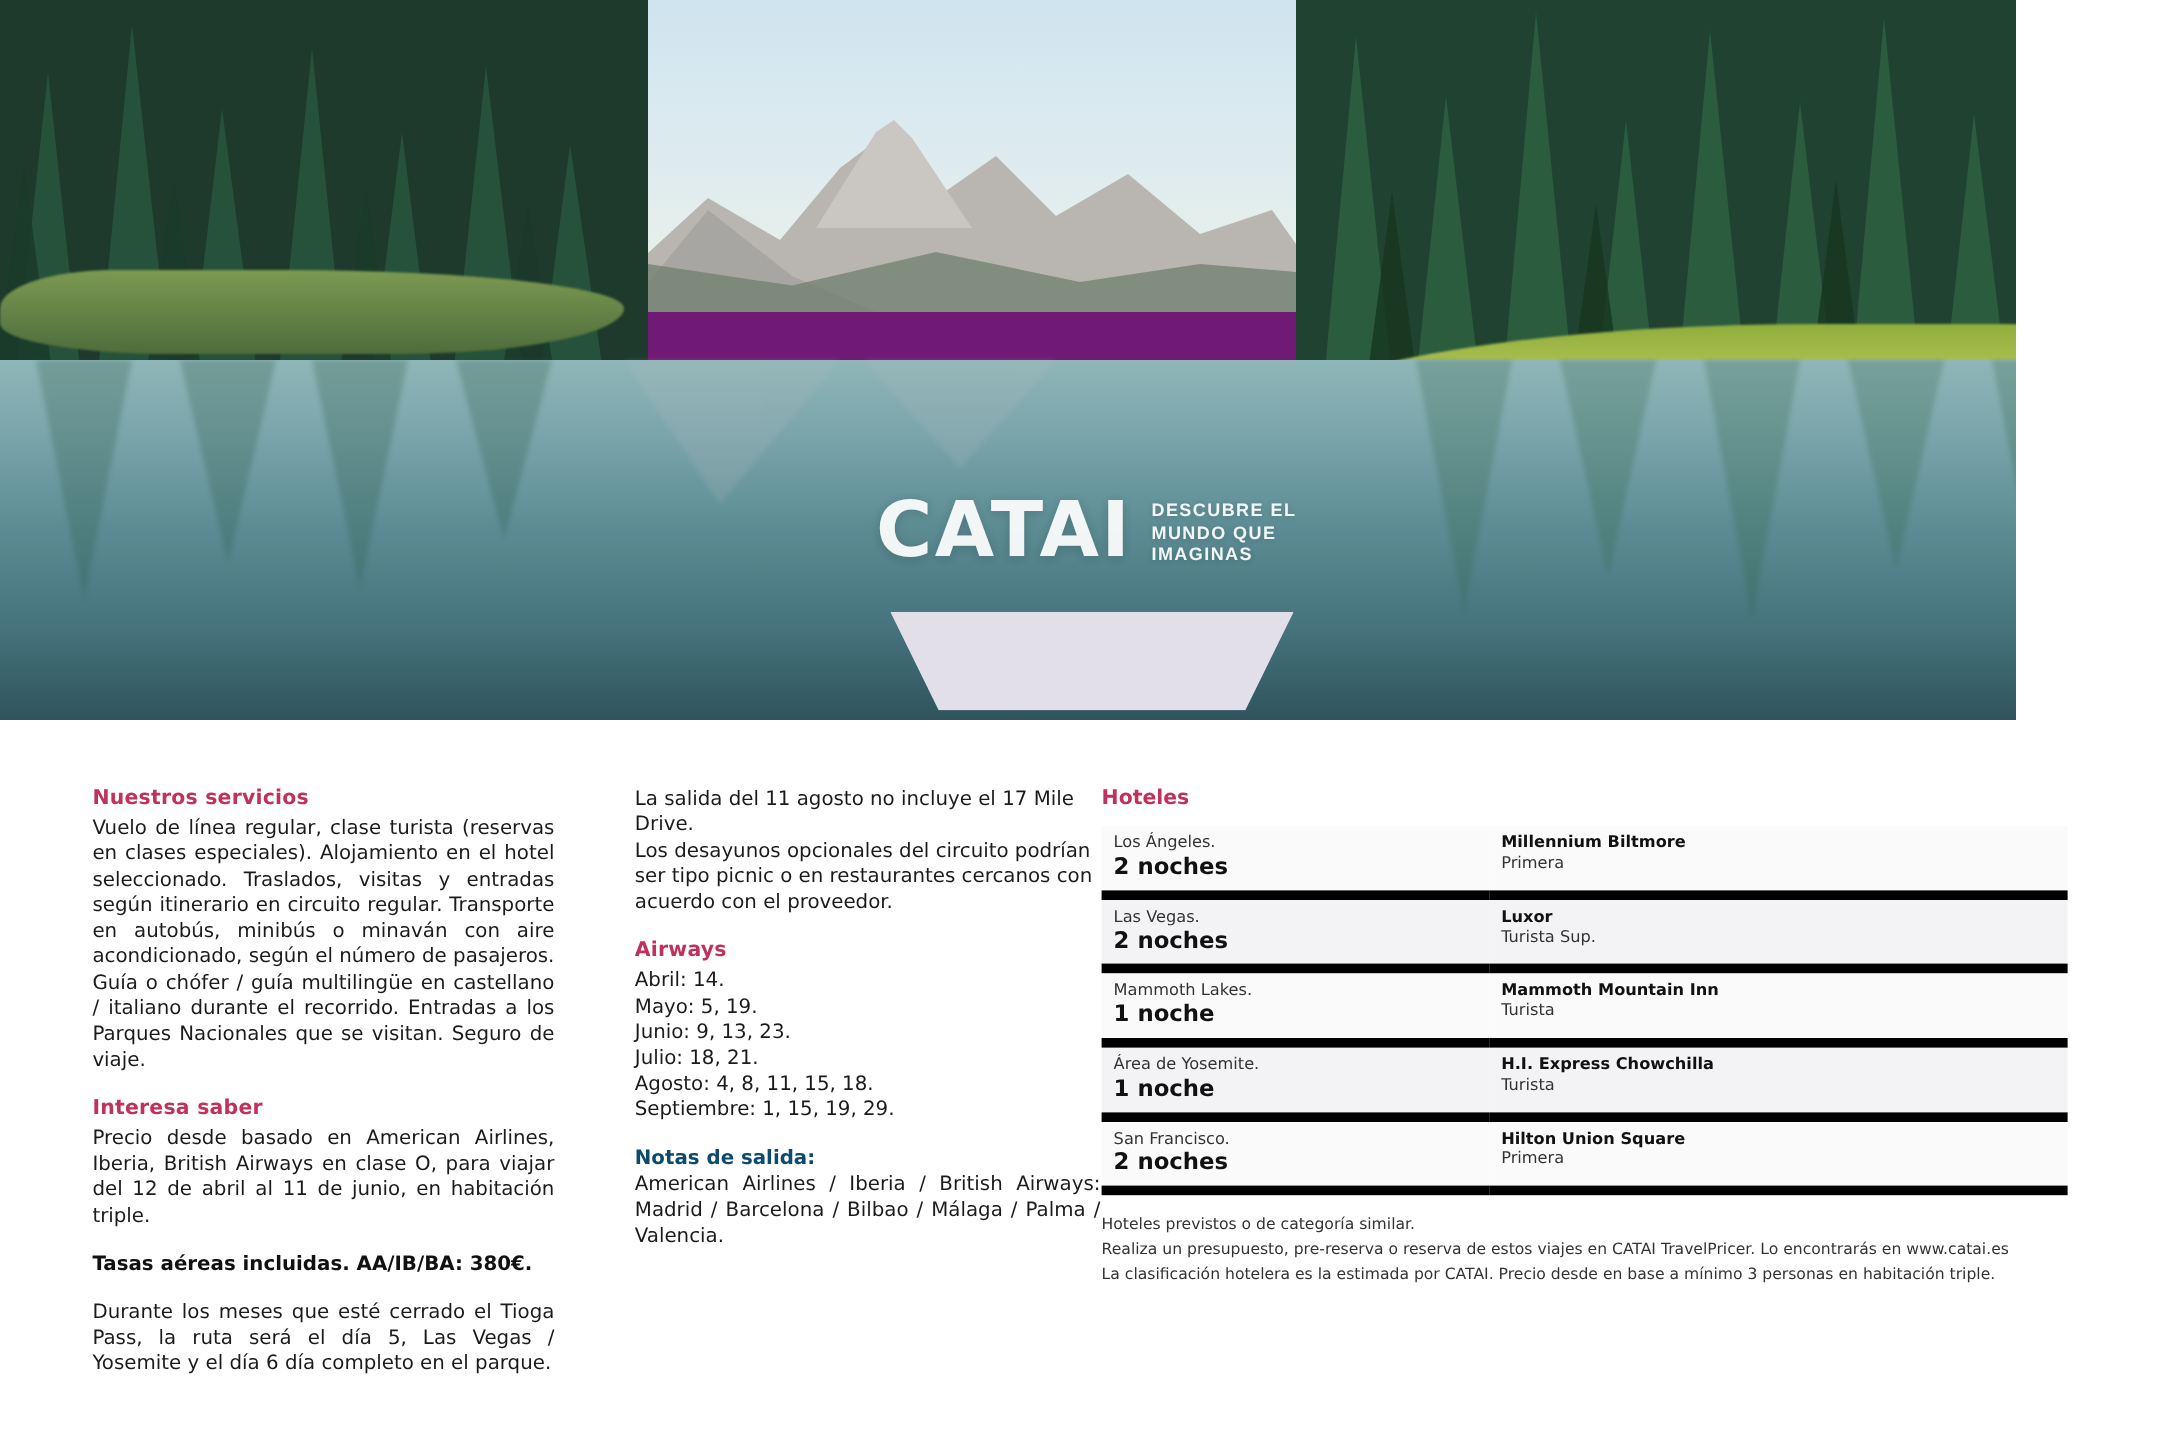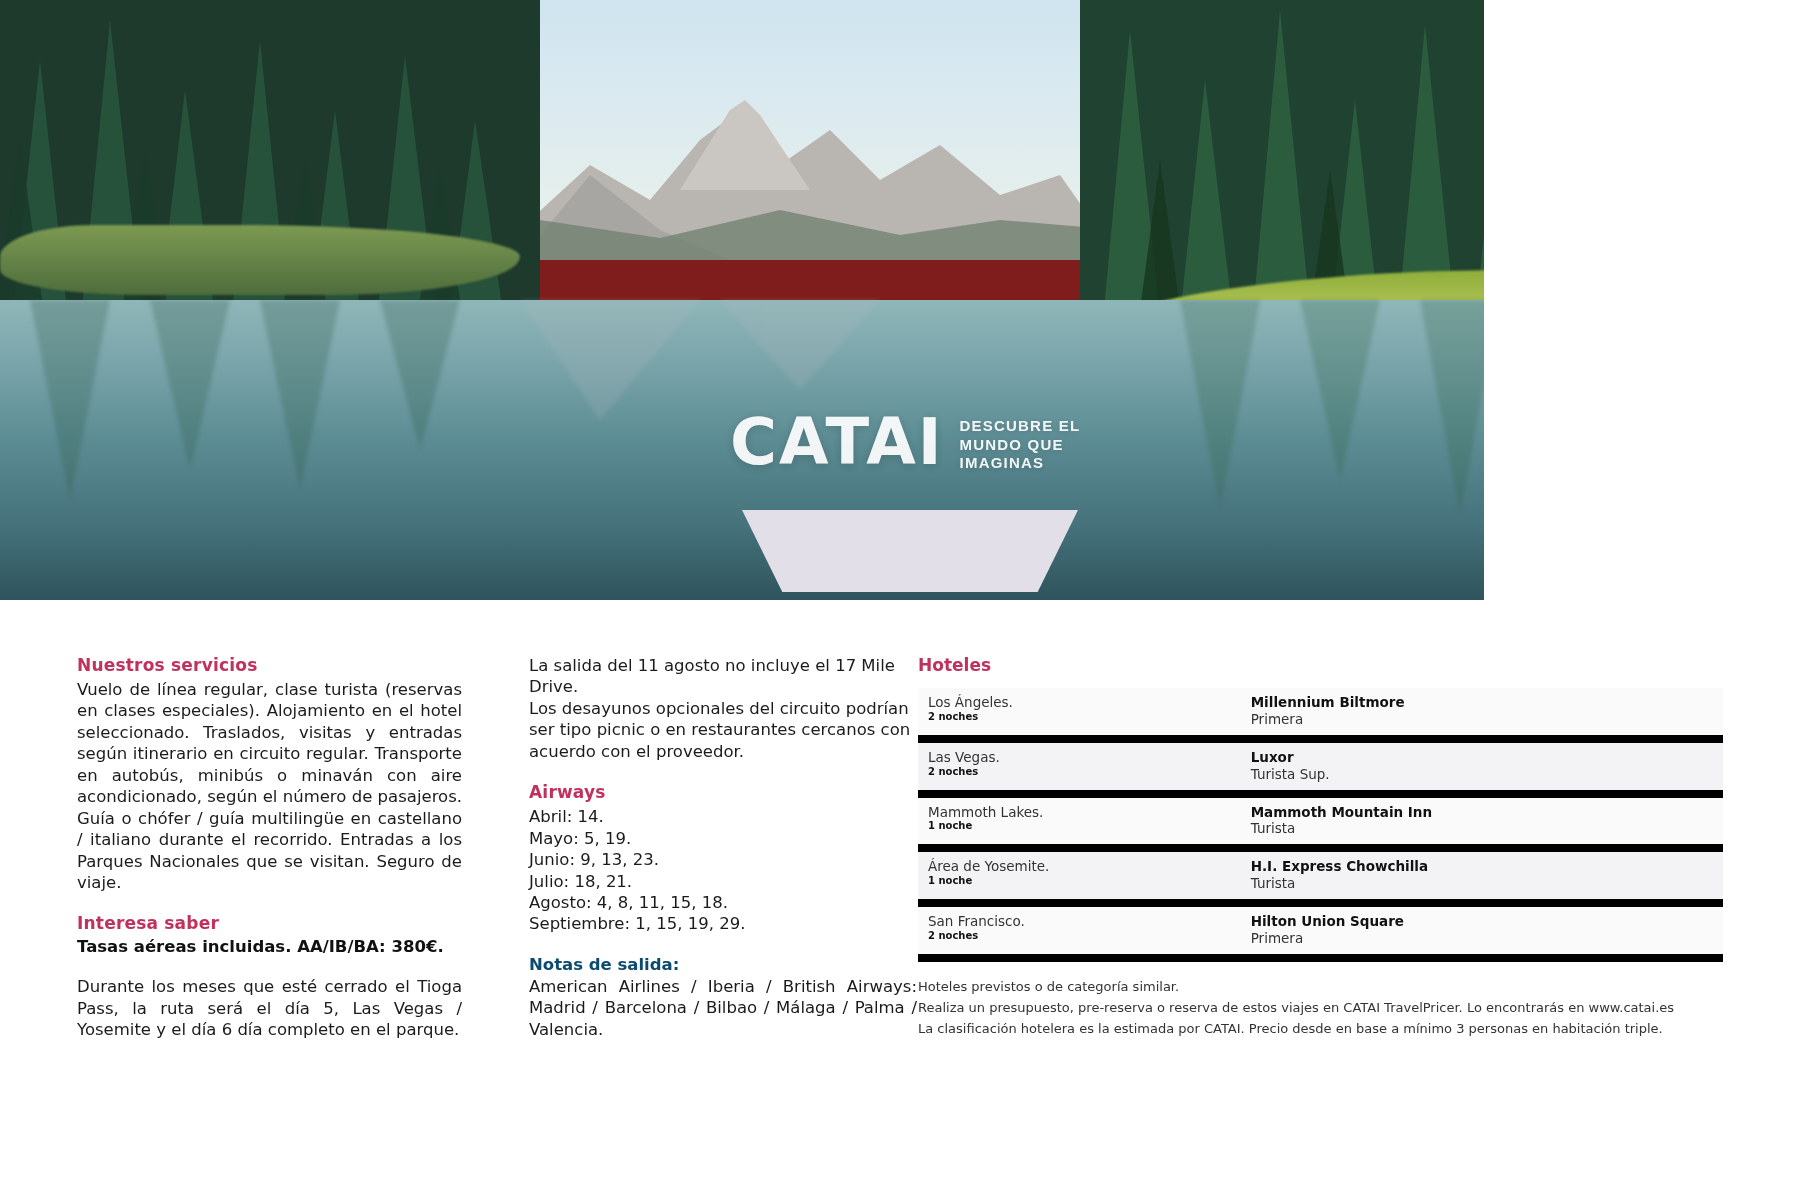--- a/index.html
+++ b/index.html
@@ -18,24 +18,24 @@
     width: 1800px;
     height: 1200px;
     background: #ffffff;
   }
 
   
   .hero {
     position: absolute;
     left: 0;
     top: 0;
-    width: 1484px;
+    width: 1680px;
     height: 600px;
     overflow: hidden;
-    background: #7f1d1d;
+    background: #701a75;
   }
   .hero-sky {
     position: absolute;
     left: 0; top: 0;
     width: 1800px; height: 230px;
     background: linear-gradient(#cfe4ef 0%, #dbeaf0 45%, #e8f0ea 100%);
   }
   .hero-mountains {
     position: absolute;
     left: 400px; top: 70px;
@@ -196,21 +196,21 @@
   }
   .hotel-table td.city { width: 318px; }
   .hotel-table td.hotel { width: 487px; }
   .city-name {
     font-size: 13.5px;
     color: #333;
     font-family: "DejaVu Sans", sans-serif;
     line-height: 1.25;
   }
   .city-nights {
-    font-size: 10px;
+    font-size: 19px;
     color: #111;
     font-weight: 700;
     font-family: "DejaVu Sans", sans-serif;
     line-height: 1.25;
   }
   .hotel-name {
     font-size: 13.5px;
     color: #111;
     font-weight: 700;
     font-family: "DejaVu Sans", sans-serif;
@@ -323,20 +323,21 @@
     <div class="hero-tab-shape"></div>
   </div>
 
   <div class="content">
 
     <div class="col col-1">
       <h3 class="sec">Nuestros servicios</h3>
       <p class="body">Vuelo de línea regular, clase turista (reservas en clases especiales). Alojamiento en el hotel seleccionado. Traslados, visitas y entradas según itinerario en circuito regular. Transporte en autobús, minibús o minaván con aire acondicionado, según el número de pasajeros. Guía o chófer / guía multilingüe en castellano / italiano durante el recorrido. Entradas a los Parques Nacionales que se visitan. Seguro de viaje.</p>
 
       <h3 class="sec">Interesa saber</h3>
+      <p class="body">Precio desde basado en American Airlines, Iberia, British Airways en clase O, para viajar del 12 de abril al 11 de junio, en habitación triple.</p>
 
       <p class="bold">Tasas aéreas incluidas. AA/IB/BA: 380€.</p>
 
       <p class="body">Durante los meses que esté cerrado el Tioga Pass, la ruta será el día 5, Las Vegas / Yosemite y el día 6 día completo en el parque.</p>
     </div>
 
     <div class="col col-2">
       <p class="body nojust" style="margin-bottom:0;">La salida del 11 agosto no incluye el 17 Mile Drive.</p>
       <p class="body nojust">Los desayunos opcionales del circuito podrían ser tipo picnic o en restaurantes cercanos con acuerdo con el proveedor.</p>
 

